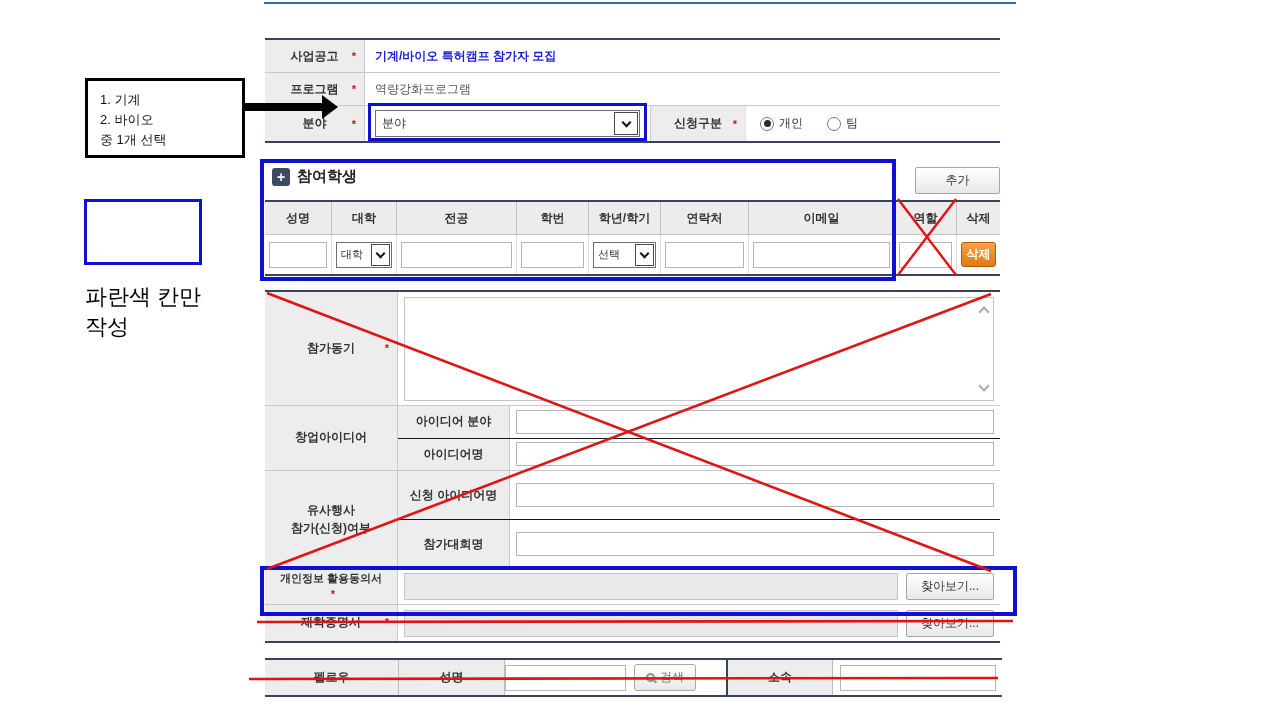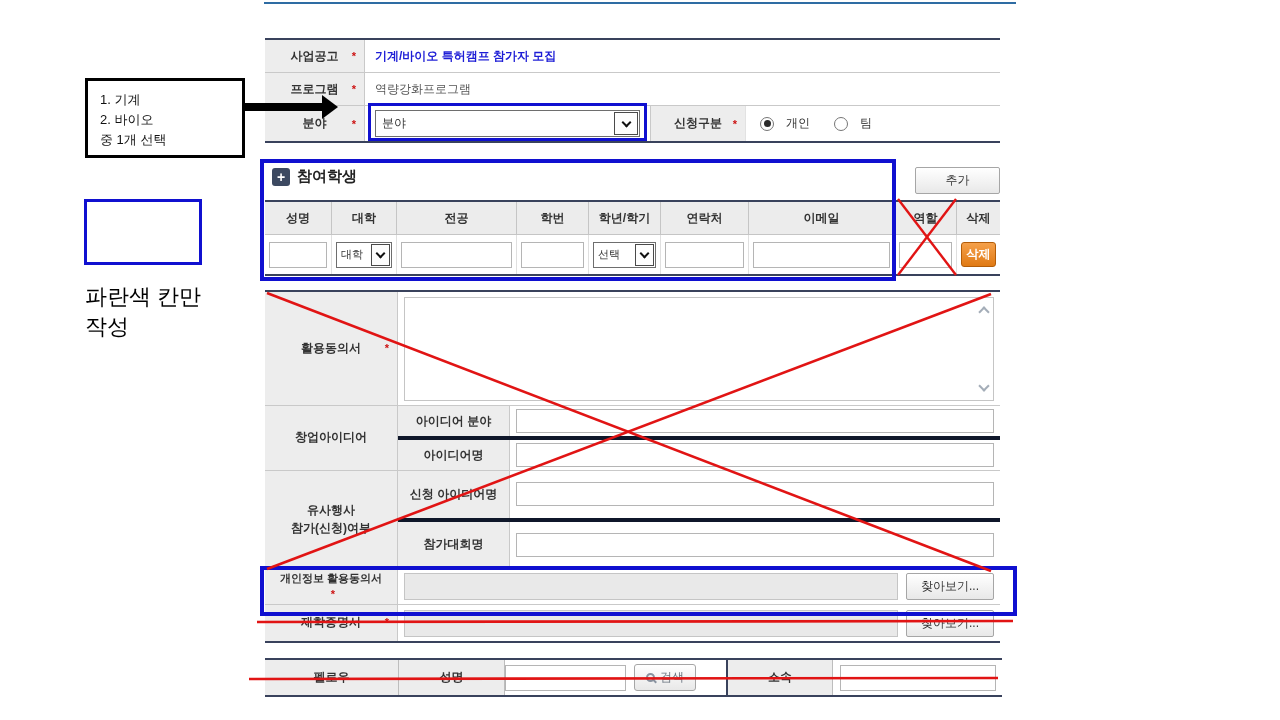--- a/index.html
+++ b/index.html
@@ -30,21 +30,21 @@
   .lbl2{width:95px;border-left:1px solid #c9c9c9}
   .radiozone{flex:1;display:flex;align-items:center;gap:24px;padding-left:14px;border-left:1px solid #e2e2e2}
 
   
   .sel{display:flex;align-items:stretch;border:1px solid #6e6e6e;background:#fff;height:27px;cursor:pointer}
   .sel .txt{flex:1;display:flex;align-items:center;padding-left:6px;font-size:12px;color:#333;white-space:nowrap;overflow:hidden}
   .sel .arrowbox{width:24px;margin:1px;border:1px solid #4a4a4a;display:flex;align-items:center;justify-content:center;background:#fdfdfd}
   .chv{width:7px;height:7px;border-right:2px solid #111;border-bottom:2px solid #111;transform:rotate(45deg);margin-top:-3px}
 
   
-  .radio{display:flex;align-items:center;gap:12px;font-size:12px;color:#333;cursor:pointer}
+  .radio{display:flex;align-items:center;gap:5px;font-size:12px;color:#333;cursor:pointer}
   .rb{width:14px;height:14px;border:1px solid #767676;border-radius:50%;background:#fff;display:flex;align-items:center;justify-content:center}
   .rb.on::after{content:"";width:7px;height:7px;border-radius:50%;background:#2b2b2b}
 
   
   .btn{border:1px solid #a6a6a6;background:linear-gradient(#ffffff,#e8e8e8);border-radius:2px;font-size:12px;color:#333;display:flex;align-items:center;justify-content:center;cursor:pointer}
   .del-btn{width:37px;height:25px;border:1px solid #b45d08;border-radius:3px;background:linear-gradient(#f5a04a,#e07a14);color:#fff;font-size:12px;font-weight:bold;display:flex;align-items:center;justify-content:center;cursor:pointer}
 
   
   .sect-head{left:272px;top:167px;display:flex;align-items:center}
   .plus{width:18px;height:18px;background:#3c4961;color:#fff;border-radius:3px;font-size:14px;font-weight:bold;display:flex;align-items:center;justify-content:center}
@@ -64,21 +64,21 @@
   .sel.small .txt{font-size:11px;padding-left:4px}
 
   
   .mtbl{left:265px;top:290px;width:735px;font-size:12px}
   .mrow{display:flex;border-bottom:1px solid #c9c9c9}
   .mrow:last-child{border-bottom:none}
   .mlabel{width:133px;display:flex;flex-direction:column;align-items:center;justify-content:center;font-weight:bold;position:relative;line-height:1.45}
   .msub{width:112px;display:flex;align-items:center;justify-content:center;font-weight:bold}
   .mcontent{flex:1;display:flex;align-items:center;padding:0 6px;background:#fff}
   .subwrap{flex:1;display:flex;flex-direction:column}
-  .srow{display:flex;height:32px;border-bottom:4px solid #0f172a;flex:1}
+  .srow{display:flex;height:32px;border-bottom:1px solid #0f172a;flex:1}
   .srow:last-child{border-bottom:none}
   .ta-box{position:relative;width:100%;height:104px;border:1px solid #c5c5c5;background:#fff}
   .sc-chv{position:absolute;right:5px;width:8px;height:8px;border-right:2px solid #a4adb8;border-bottom:2px solid #a4adb8;cursor:pointer}
   .sc-up{top:10px;transform:rotate(-135deg)}
   .sc-dn{bottom:10px;transform:rotate(45deg)}
   .filebar{flex:1;height:27px;background:#e9e9e9;border:1px solid #c5c5c5;margin-right:8px}
   .browse-btn{width:88px;height:27px}
 
   
   .ftbl{left:265px;top:658px;width:737px;height:39px;display:flex}
@@ -209,21 +209,21 @@
       </div>
     <div class="td c8">
       <div class="del-btn">삭제</div>
     </div>
   </div>
 </div>
 
 <div class="abs navtbl mtbl">
   <div class="mrow" style="height:114px">
     <div class="mlabel gray cellline">
-      <span>활용동의서</span>
+      <span>참가동기</span>
       <span class="star-abs">*</span>
     </div>
     <div class="mcontent">
       <div class="ta-box">
         <span class="sc-chv sc-up"></span>
         <span class="sc-chv sc-dn"></span>
       </div>
     </div>
   </div>
 

